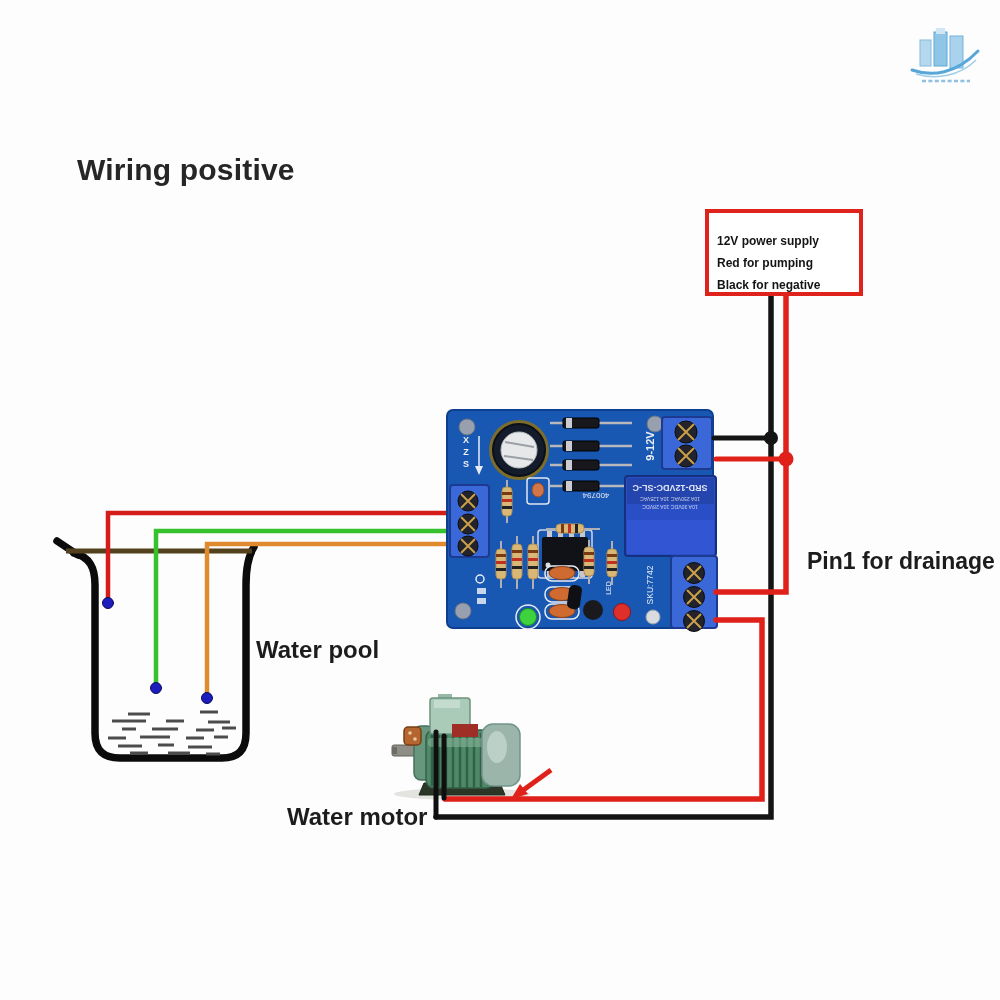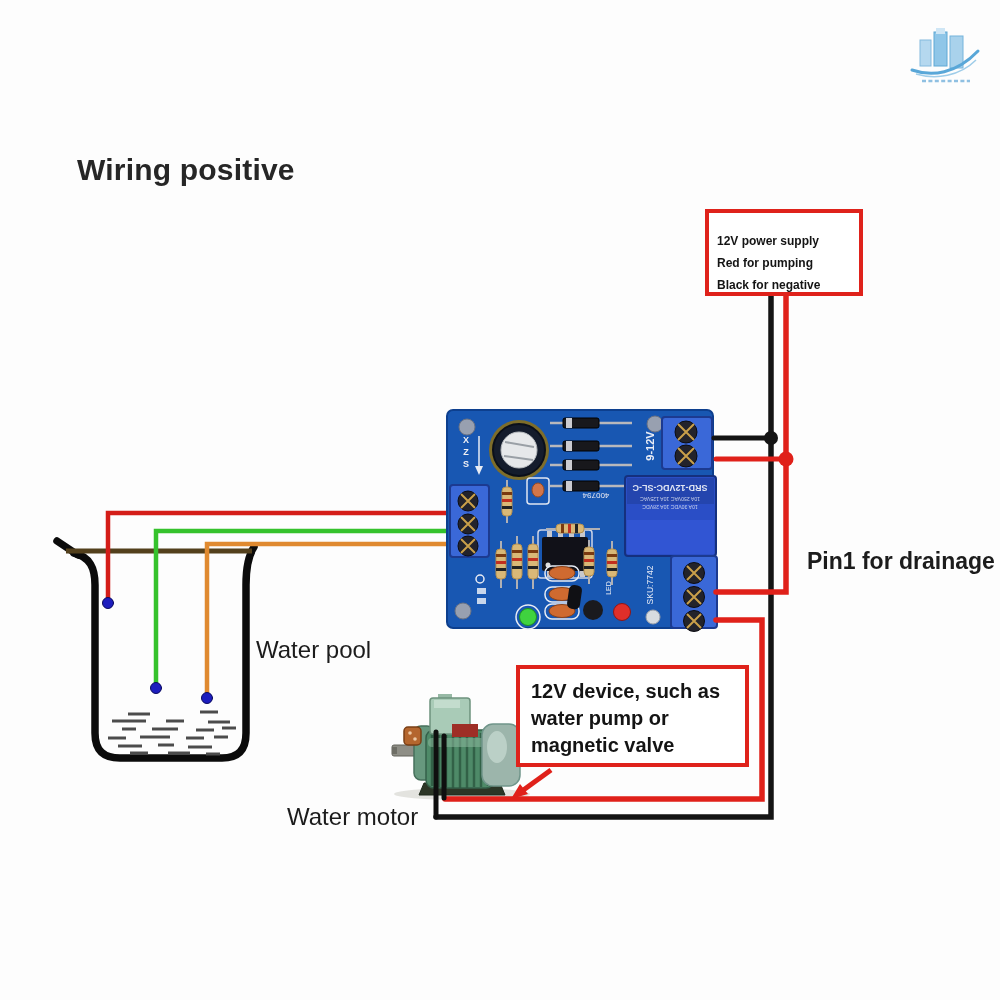--- a/index.html
+++ b/index.html
@@ -18,21 +18,21 @@
   .note-box{
     position:absolute; background:#ffffff; border:4px solid var(--red);
     box-sizing:border-box; font-weight:700; color:#141414; z-index:3; white-space:nowrap;
   }
   .psu-box{ left:705px; top:209px; width:158px; height:87px; padding:17px 8px;
     font-size:12px; line-height:22px;}
   .dev-box{ left:516px; top:665px; width:233px; height:102px; padding:9px 11px;
     font-size:20px; line-height:27px;}
   .pin-note{ left:799px; top:546px; font-size:23px; font-weight:700; line-height:30px;
     white-space:nowrap; z-index:3;margin-left:8px;}
-  .plain-label{ font-size:24px; font-weight:400; white-space:nowrap; z-index:3;}
+  .plain-label{ font-size:24px; font-weight:700; white-space:nowrap; z-index:3;}
   .water-pool{ left:256px; top:636px; }
   .pump-motor{ left:287px; top:803px; }
 </style>
 </head>
 <body>
 
 <div class="canvas">
 
 <svg width="1000" height="1000" viewBox="0 0 1000 1000">
 
@@ -318,25 +318,20 @@
   <div class="abs title">
     <div>Wiring positive</div>
   </div>
 
   <div class="note-box psu-box">
     <div>12V power supply</div>
     <div>Red for pumping</div>
     <div>Black for negative</div>
   </div>
 
-  <div class="note-box dev-box">
-    <div>12V device, such as</div>
-    <div>water pump or</div>
-    <div>magnetic valve</div>
-  </div>
 
   <div class="abs pin-note">
     <div>Pin1 for drainage</div>
   </div>
 
   <div class="abs plain-label water-pool">Water pool</div>
   <div class="abs plain-label pump-motor">Water motor</div>
 
 </div>
 

